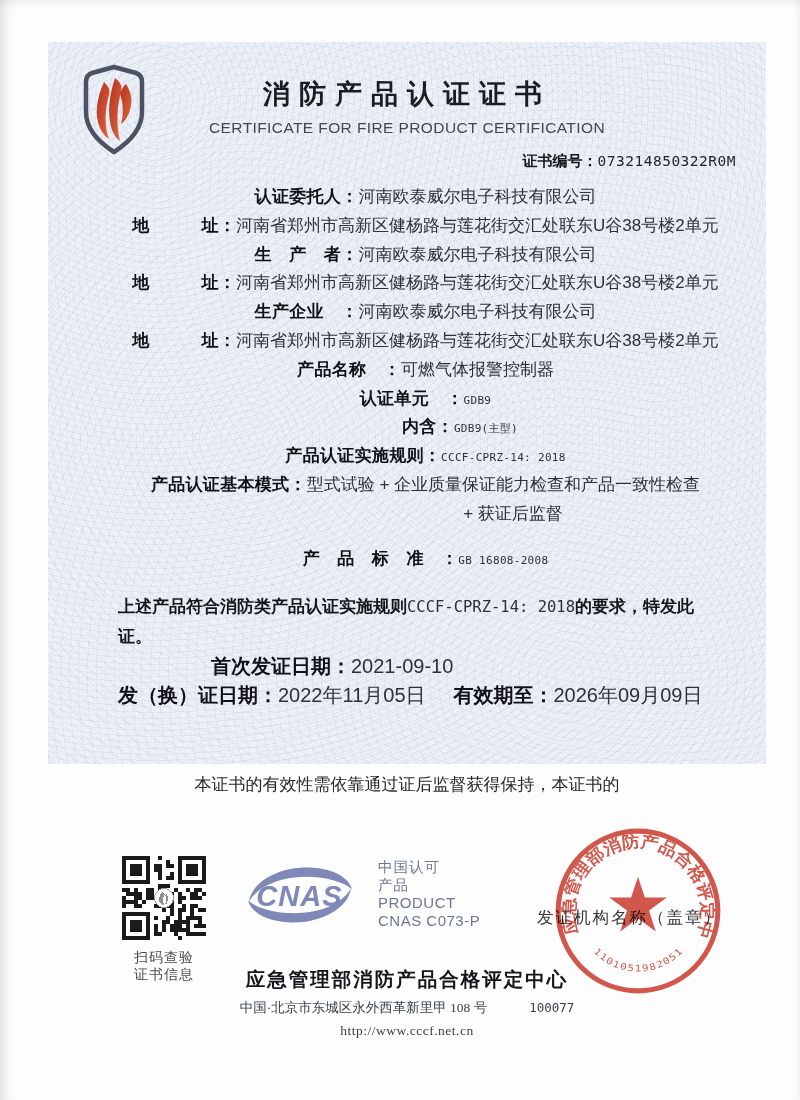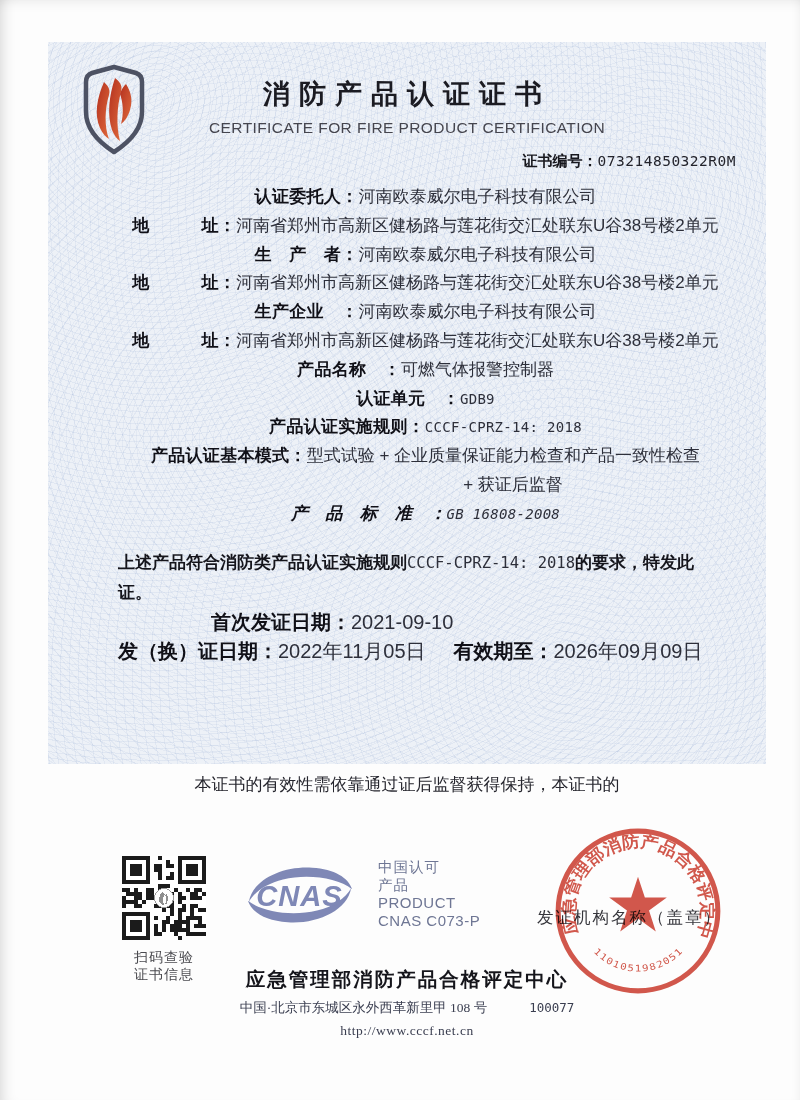--- a/index.html
+++ b/index.html
@@ -24,24 +24,24 @@
   .title { left:0; right:0; top:34px; text-align:center; font-size:27px; font-weight:700; letter-spacing:9px; color:#1b1b22; }
   .subtitle { left:0; right:0; top:77px; text-align:center; font-size:15.5px; letter-spacing:.4px; color:#45454e; }
   .cert-no { top:110px; right:30px; font-size:15px; color:#17171d; white-space:nowrap; }
   .cert-no .lbl { font-weight:700; }
   .cert-no .num { font-family:"DejaVu Sans Mono", monospace; font-size:14.5px; letter-spacing:.5px; color:#23232b; }
 
   .content { left:70px; top:141px; width:615px; }
   .row { height:28.8px; line-height:28.8px; font-size:17px; white-space:nowrap; color:#2d2f3a;text-align:center; }
   .row .lbl { font-weight:700; color:#101017; letter-spacing:.3px; }
   .row .val { font-weight:400; }
-  .row .code { font-family:"DejaVu Sans Mono", monospace; font-size:14px; letter-spacing:.3px; }
+  .row .code { font-family:"DejaVu Sans Mono", monospace; font-size:11px; letter-spacing:.3px; }
   .indent-1 { padding-left:69px; }
   .indent-2 { padding-left:175px; }
-  .gap-sm { margin-top:0;font-style:italic; }
+  .gap-sm { margin-top:16px; }
 
   .statement { margin-top:19px; width:596px; font-size:17px; line-height:29px; font-weight:700; color:#15151c; white-space:normal; }
   .statement .code { font-weight:400; font-family:"DejaVu Sans Mono", monospace; font-size:15.5px; color:#2d2f3a; }
 
   .date-row { height:29px; line-height:29px; font-size:20px; white-space:nowrap; }
   .date-row .lbl { font-weight:700; color:#101017; }
   .date-row .val { font-weight:400; color:#2d2f3a; }
   .first-issue { padding-left:93px; margin-top:1px; }
   .valid-gap { display:inline-block; width:28px; }
 
@@ -91,20 +91,21 @@
 
     <div class="abs content">
       <div class="row"><span class="lbl">认证委托人：</span><span class="val">河南欧泰威尔电子科技有限公司</span></div>
       <div class="row"><span class="lbl">地　　　址：</span><span class="val">河南省郑州市高新区健杨路与莲花街交汇处联东U谷38号楼2单元</span></div>
       <div class="row"><span class="lbl">生　产　者：</span><span class="val">河南欧泰威尔电子科技有限公司</span></div>
       <div class="row"><span class="lbl">地　　　址：</span><span class="val">河南省郑州市高新区健杨路与莲花街交汇处联东U谷38号楼2单元</span></div>
       <div class="row"><span class="lbl">生产企业　：</span><span class="val">河南欧泰威尔电子科技有限公司</span></div>
       <div class="row"><span class="lbl">地　　　址：</span><span class="val">河南省郑州市高新区健杨路与莲花街交汇处联东U谷38号楼2单元</span></div>
       <div class="row"><span class="lbl">产品名称　：</span><span class="val">可燃气体报警控制器</span></div>
       <div class="row"><span class="lbl">认证单元　：</span><span class="val code">GDB9</span></div>
+      <div class="row indent-1"><span class="lbl">内含：</span><span class="val code">GDB9(主型)</span></div>
       <div class="row"><span class="lbl">产品认证实施规则：</span><span class="val code">CCCF-CPRZ-14: 2018</span></div>
       <div class="row"><span class="lbl">产品认证基本模式：</span><span class="val">型式试验 + 企业质量保证能力检查和产品一致性检查</span></div>
       <div class="row indent-2"><span class="val">+ 获证后监督</span></div>
       <div class="row gap-sm"><span class="lbl">产　品　标　准　：</span><span class="val code">GB 16808-2008</span></div>
 
       <p class="statement"><span>上述产品符合消防类产品认证实施规则</span><span class="code">CCCF-CPRZ-14: 2018</span><span>的要求，特发此证。</span></p>
 
       <div class="date-row first-issue">
         <span class="lbl">首次发证日期：</span><span class="val code">2021-09-10</span>
       </div>

